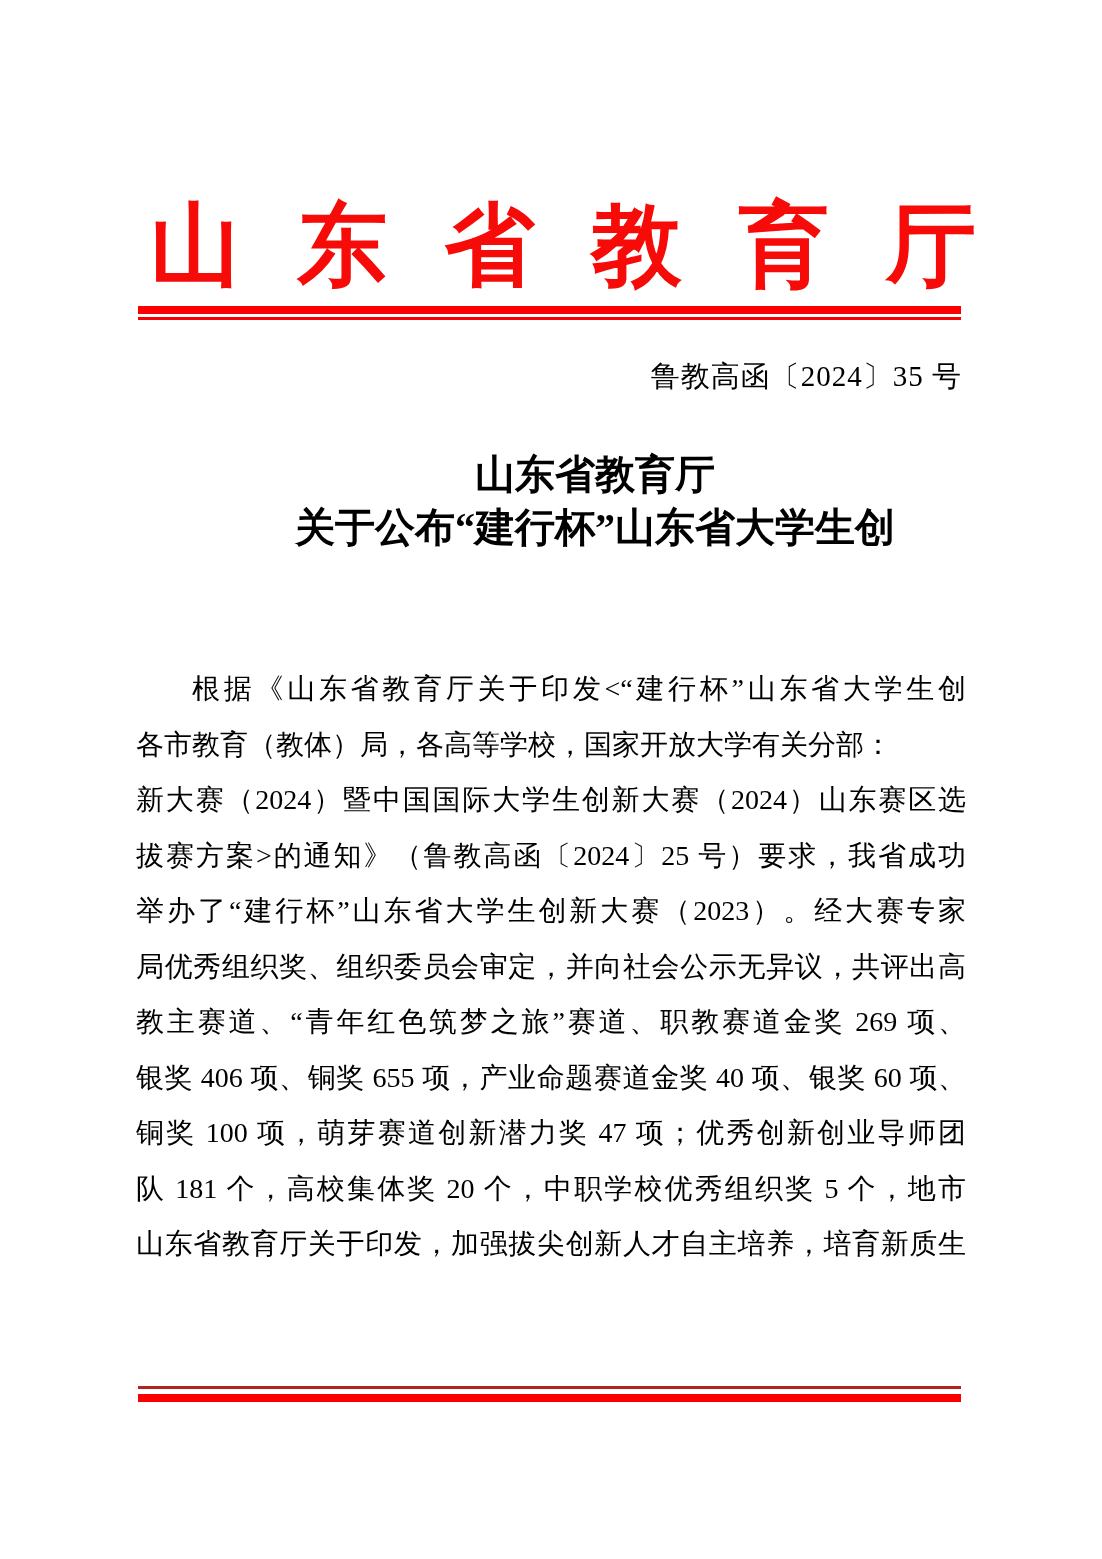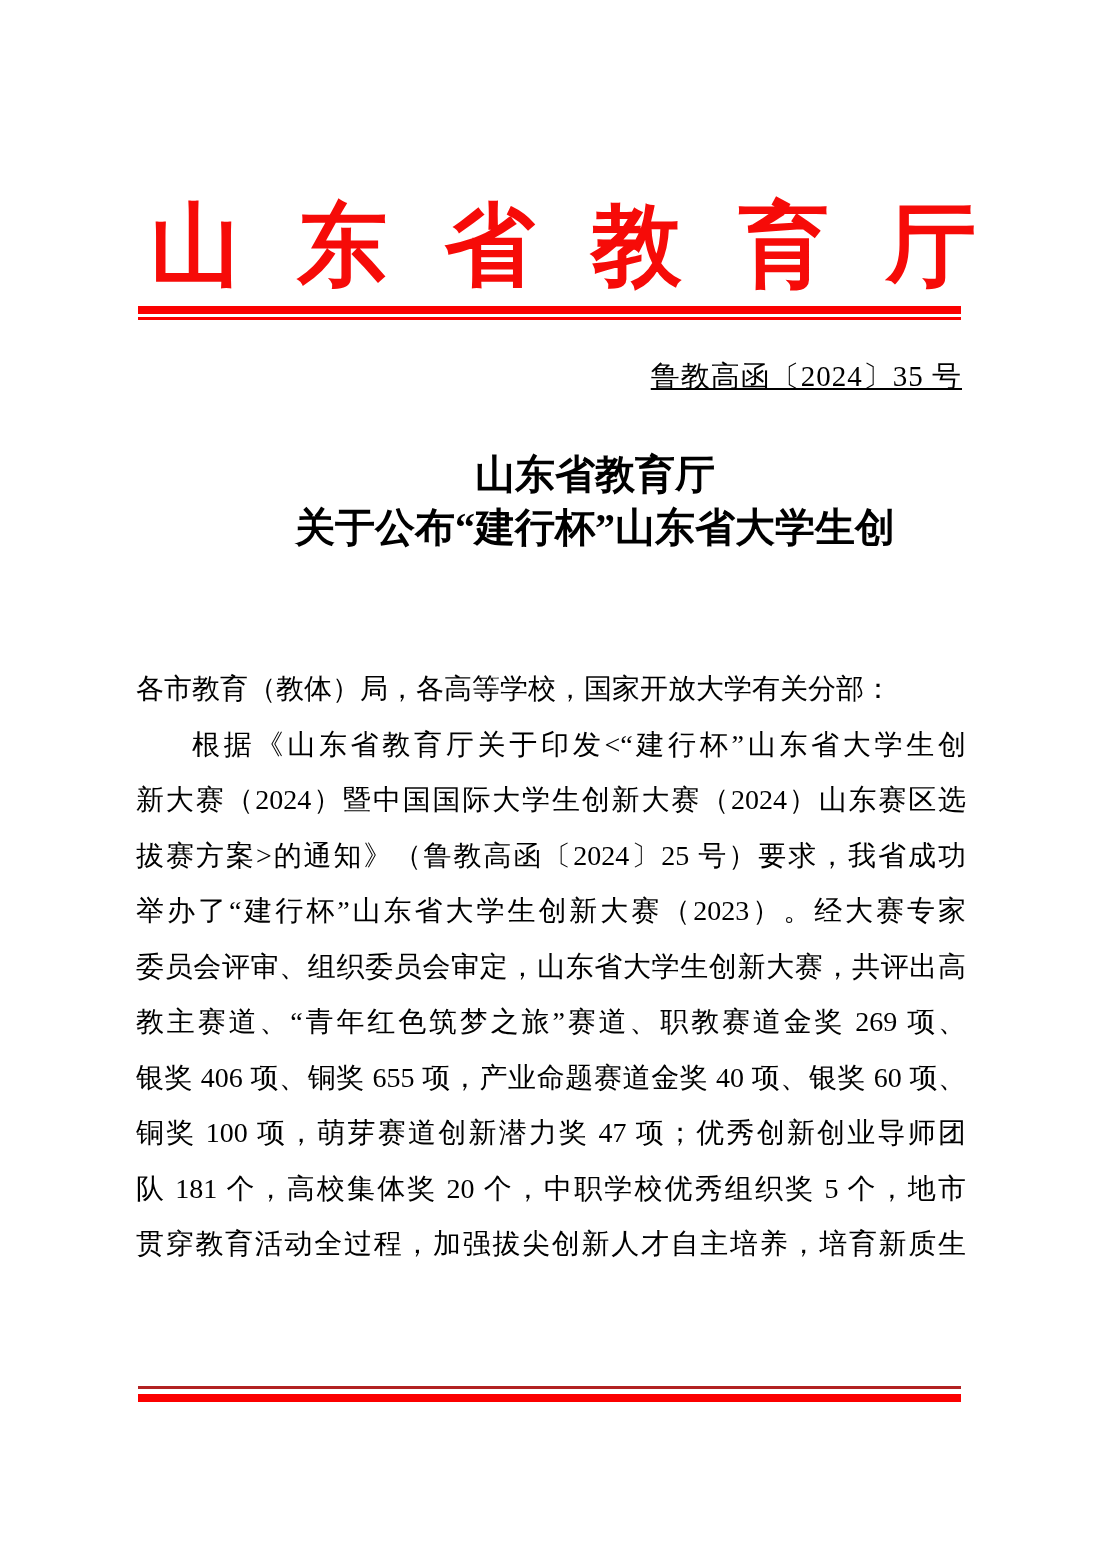--- a/index.html
+++ b/index.html
@@ -40,21 +40,20 @@
   .rule-bottom-thick{ top: 1394px; height: 8px; background: #fb0000; }
 
   .doc-number {
     position: absolute;
     top: 358px;
     right: 140px;
     font-size: 29px;
     line-height: 36px;
     letter-spacing: 1px;
     white-space: nowrap;
-    text-decoration: underline;
   }
 
   
   .title-block {
     position: absolute;
     left: 0;
     top: 448px;
     width: 100%;
     text-align: center;
     font-weight: bold;
@@ -102,29 +101,29 @@
   <div class="rule rule-top-thin"></div>
 
   <div class="doc-number">鲁教高函〔2024〕35 号</div>
 
   <div class="title-block">
     <div>山东省教育厅</div>
     <div>关于公布“建行杯”山东省大学生创</div>
   </div>
 
   <div class="body-block">
+    <div class="body-line fill indent">根据《山东省教育厅关于印发&lt;“建行杯”山东省大学生创</div>
     <div class="body-line">各市教育（教体）局，各高等学校，国家开放大学有关分部：</div>
-    <div class="body-line fill indent">根据《山东省教育厅关于印发&lt;“建行杯”山东省大学生创</div>
     <div class="body-line fill">新大赛（2024）暨中国国际大学生创新大赛（2024）山东赛区选</div>
     <div class="body-line fill">拔赛方案&gt;的通知》（鲁教高函〔2024〕25 号）要求，我省成功</div>
     <div class="body-line fill">举办了“建行杯”山东省大学生创新大赛（2023）。经大赛专家</div>
-    <div class="body-line fill">委员会评审、组织委员会审定，山东省大学生创新大赛，共评出高</div>
+    <div class="body-line fill">局优秀组织奖、组织委员会审定，并向社会公示无异议，共评出高</div>
     <div class="body-line fill">教主赛道、“青年红色筑梦之旅”赛道、职教赛道金奖 269 项、</div>
     <div class="body-line fill">银奖 406 项、铜奖 655 项，产业命题赛道金奖 40 项、银奖 60 项、</div>
     <div class="body-line fill">铜奖 100 项，萌芽赛道创新潜力奖 47 项；优秀创新创业导师团</div>
     <div class="body-line fill">队 181 个，高校集体奖 20 个，中职学校优秀组织奖 5 个，地市</div>
-    <div class="body-line fill">贯穿教育活动全过程，加强拔尖创新人才自主培养，培育新质生</div>
+    <div class="body-line fill">山东省教育厅关于印发，加强拔尖创新人才自主培养，培育新质生</div>
   </div>
 
   <div class="rule rule-bottom-thin"></div>
   <div class="rule rule-bottom-thick"></div>
 
 </div>
 
 </body></html>

